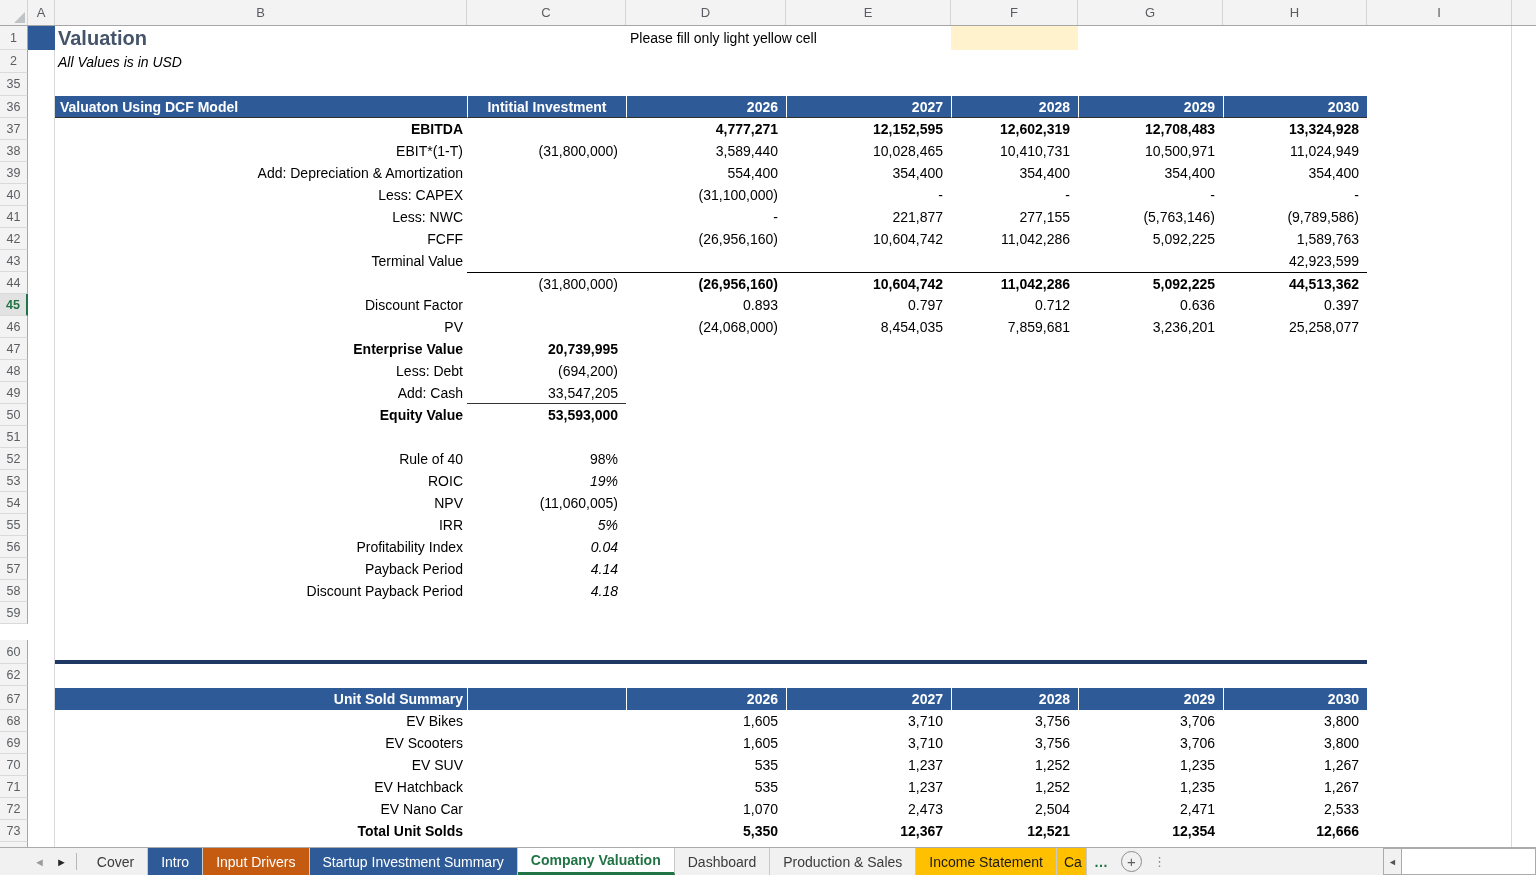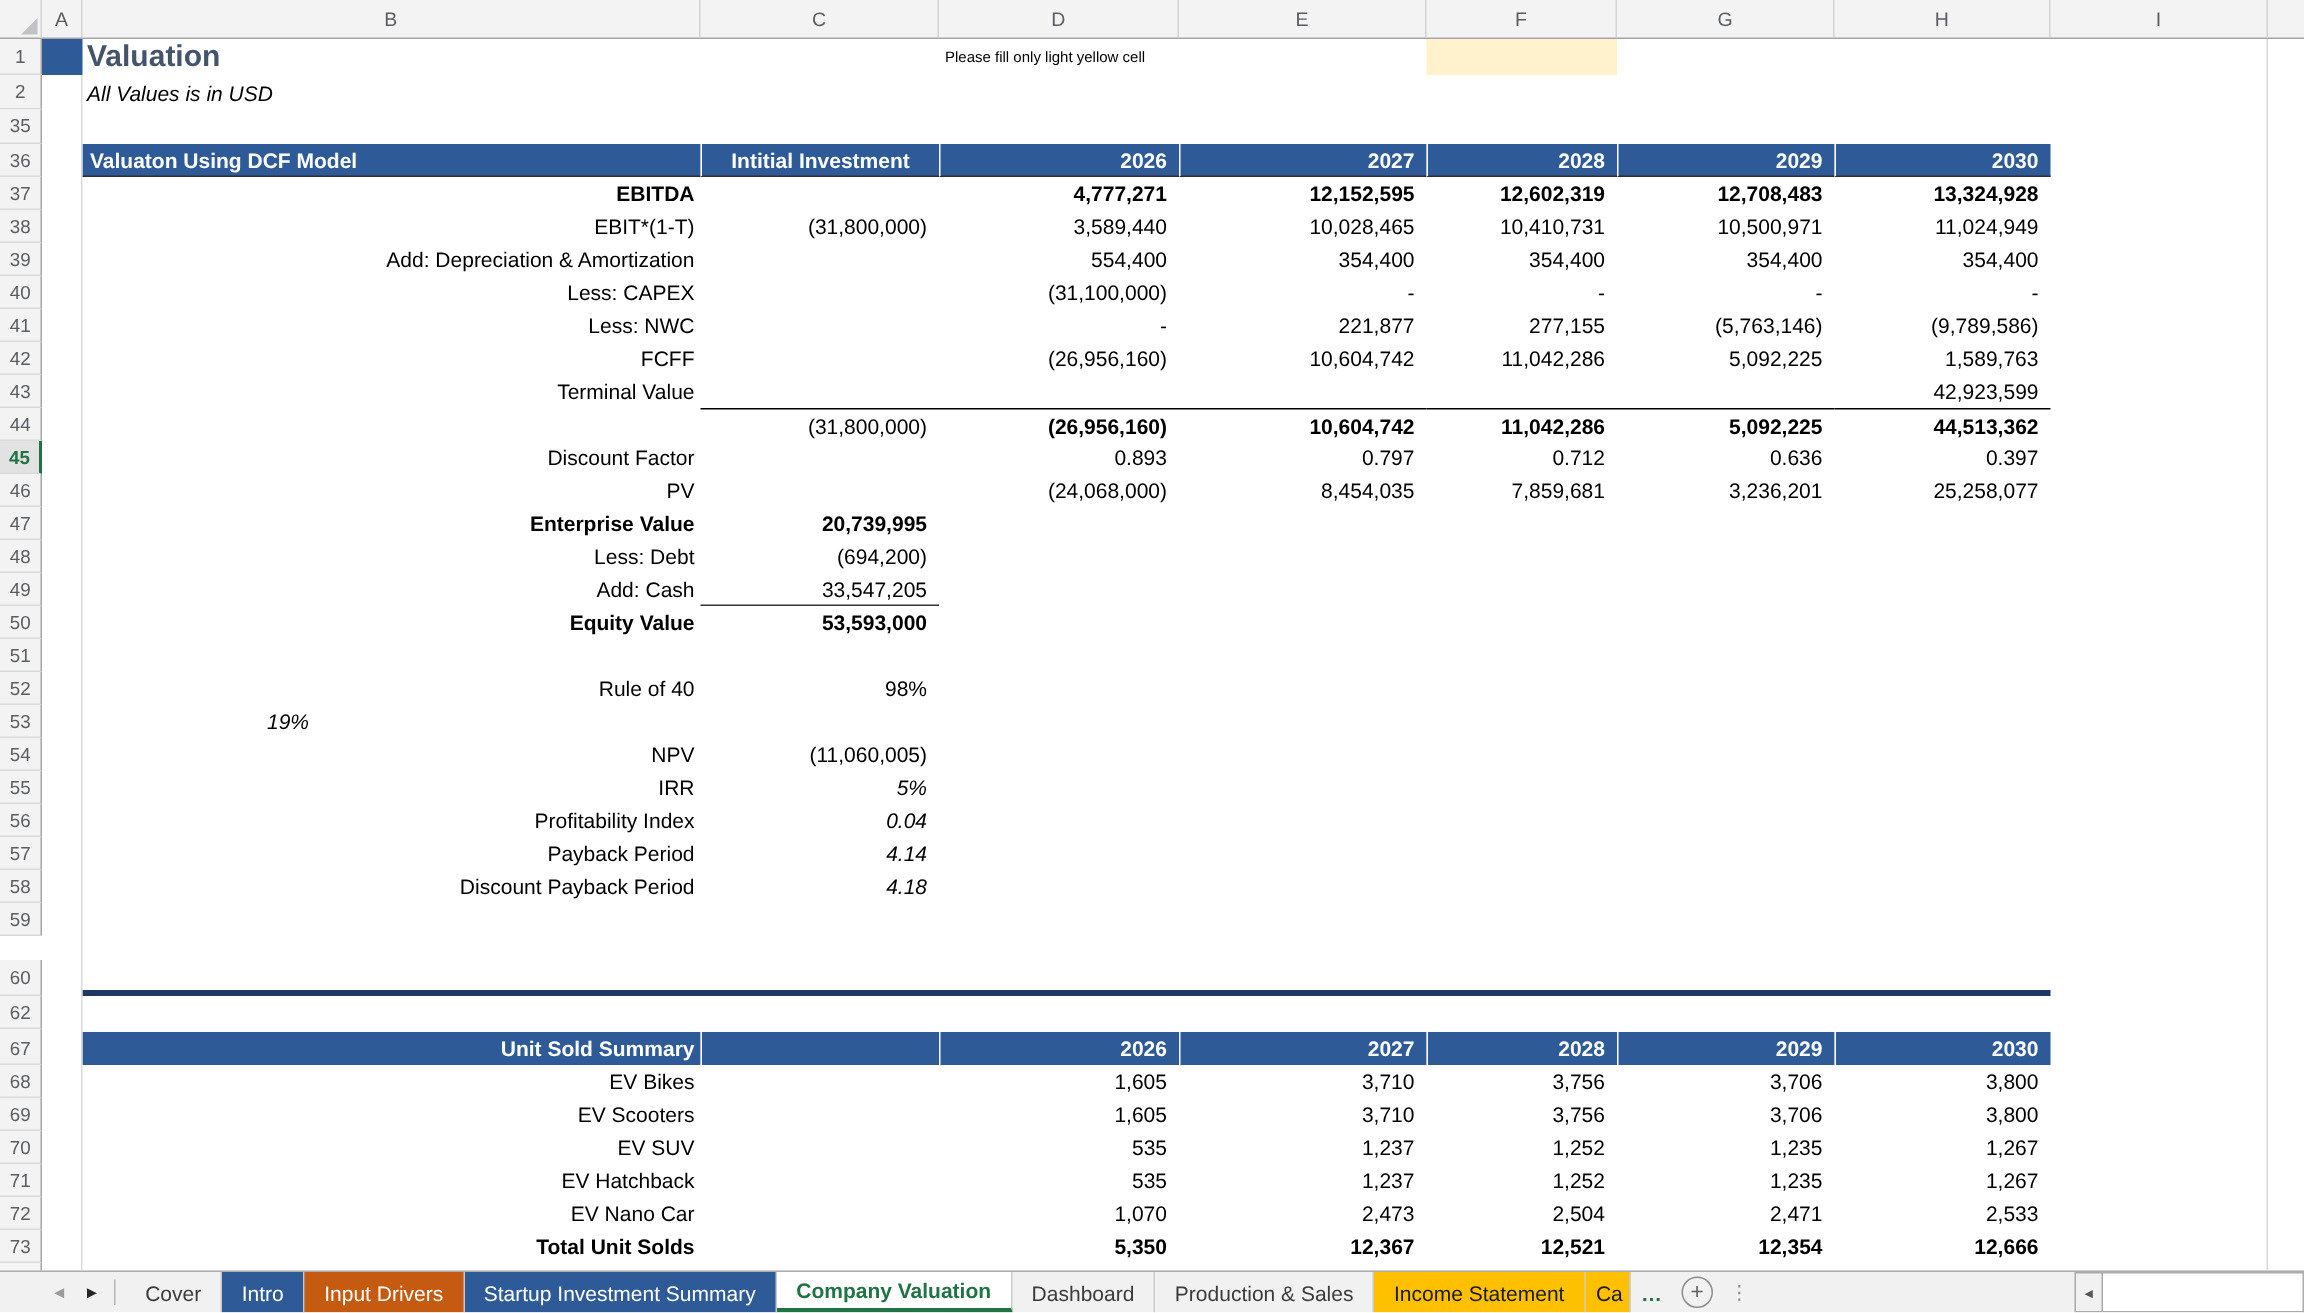--- a/index.html
+++ b/index.html
@@ -32,21 +32,21 @@
   .vd{width:160px;}.ve{width:165px;}.vf{width:127px;}.vg{width:145px;}.vh{width:144px;}
 
   .r1{height:24px;}.r2{height:23px;}.r35{height:23px;}.r36{height:22px;}
   .r60{height:24px;margin-top:16px;}.r74{height:20px;}.rgap{height:2px;}
   .rgap .rh{border-bottom:none;}
 
   
   .a1fill{background:#2E5B97;}
   .title-cell{justify-content:flex-start;padding-left:3px;font-size:20px;font-weight:bold;color:#44546A;overflow:visible;text-align:right;}
   .subtitle-cell{justify-content:flex-start;padding-left:3px;font-style:italic;font-size:14px;}
-  .note-cell{width:325px;justify-content:flex-start;padding-left:4px;font-size:10px;}
+  .note-cell{width:325px;justify-content:flex-start;padding-left:4px;font-size:14px;}
   .yellowcell{width:127px;background:#FFF2CC;}
 
   
   .hb{background:#2E5B97;color:#fff;font-weight:bold;}
   .hb-title{justify-content:flex-start;padding-left:5px;}
   .hb-right{justify-content:flex-end;padding-right:4px;}
   .hb-center{justify-content:center;padding-right:0;}
   .hb-sep{border-left:1px solid #fff;}
   .r36 .hb{border-bottom:1px solid #2F2F2F;}
 
@@ -361,20 +361,21 @@
           <div class="rh">52</div>
           <div class="cell ca"></div>
           <div class="cell lbl">Rule of 40</div>
           <div class="cell cv">98%</div>
           <div class="cell cfill"></div>
         </div>
 
         <div class="r f-italic">
           <div class="rh">53</div>
           <div class="cell ca"></div>
+          <div class="cell lbl">ROIC</div>
           <div class="cell cv">19%</div>
           <div class="cell cfill"></div>
         </div>
 
         <div class="r">
           <div class="rh">54</div>
           <div class="cell ca"></div>
           <div class="cell lbl">NPV</div>
           <div class="cell cv">(11,060,005)</div>
           <div class="cell cfill"></div>

